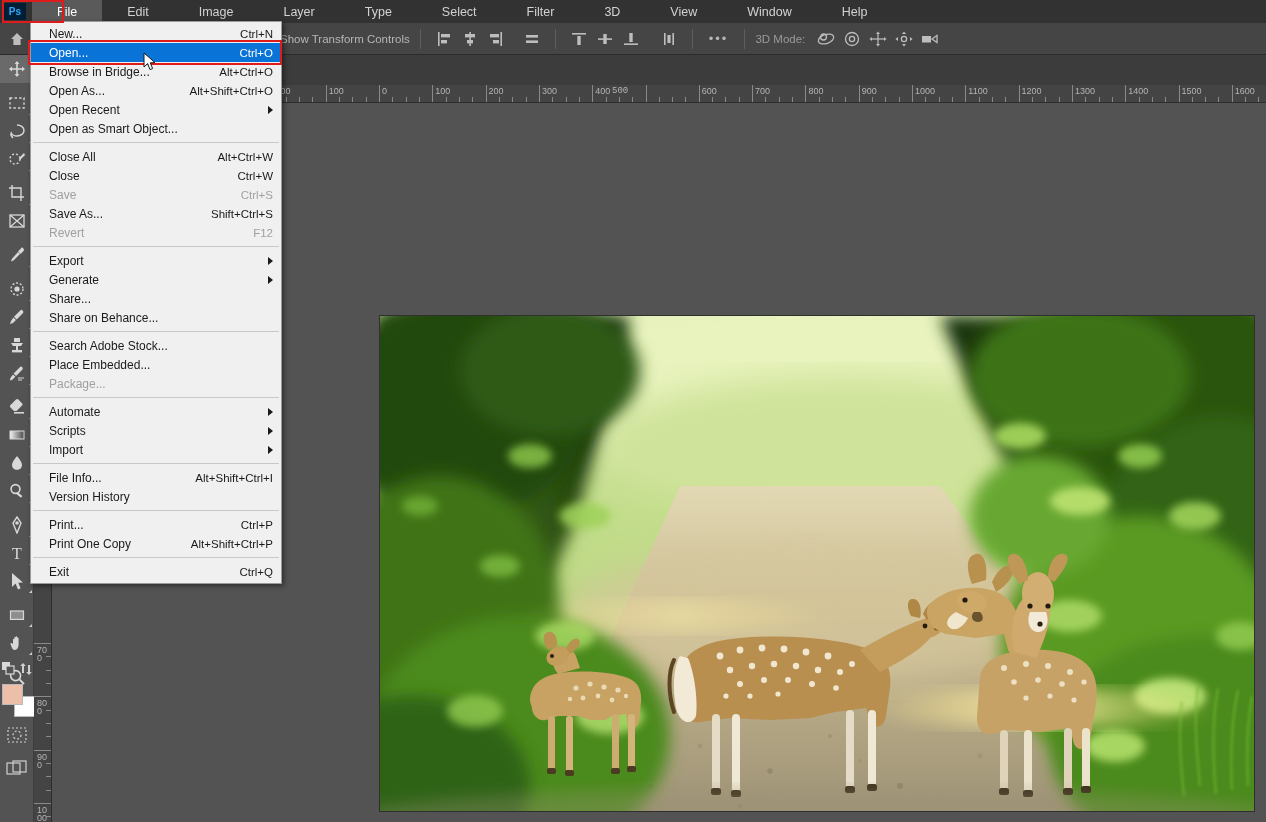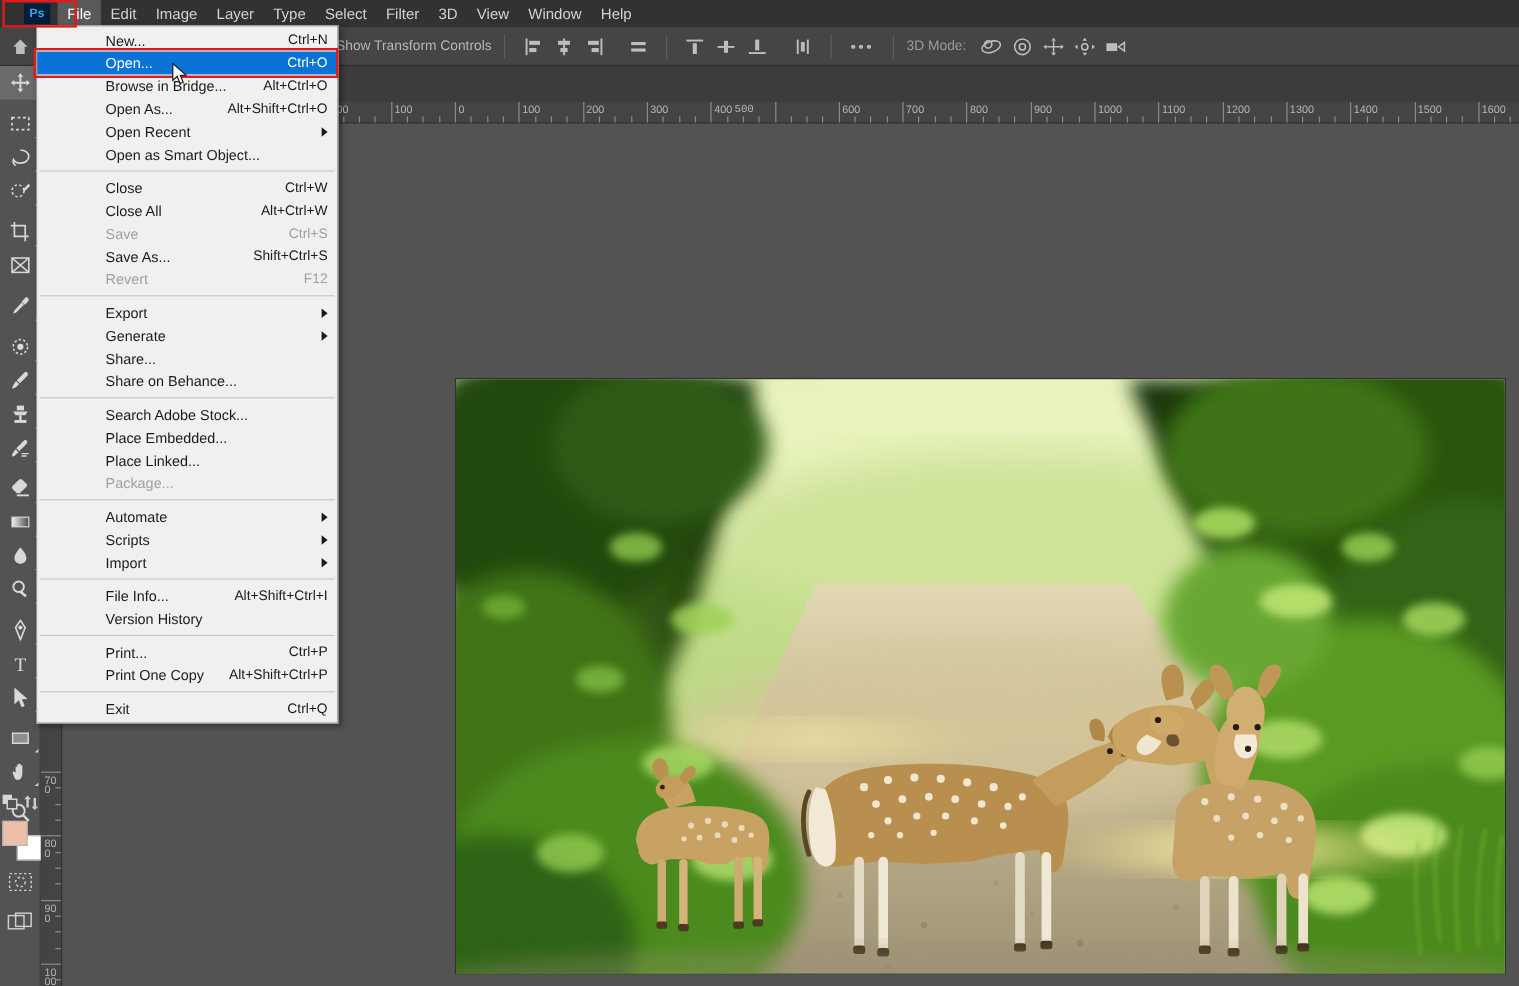--- a/index.html
+++ b/index.html
@@ -10,28 +10,28 @@
     overflow: hidden;
   }
   #app { position: relative; width: 1266px; height: 822px; }
 
   
   #menubar {
     position: absolute; left: 0; top: 0; width: 1266px; height: 23px;
     background: #323232; display: flex; align-items: center;
   }
   .ps-logo {
-    width: 22px; height: 17px; margin-left: 20px;
+    width: 22px; height: 17px; margin-left: 4px;
     background: #001e36; color: #31a8ff;
     font-size: 10px; font-weight: bold;
     display: flex; align-items: center; justify-content: center;
     letter-spacing: .2px;
   }
   .menu-item {
-    height: 23px; padding: 0 8px; color: #d2d2d2; font-size: 12.5px;
+    height: 23px; padding: 0 25px; color: #d2d2d2; font-size: 12.5px;
     display: flex; align-items: center; cursor: default; white-space: nowrap;
   }
   .menu-item.active { background: #5a5a5a; color: #fff; }
 
   
   .redbox { position: absolute; border: 2px solid #e01b1b; pointer-events: none; z-index: 60; }
   #redbox-file { left: 2px; top: 0px; width: 62px; height: 23px; }
   #redbox-open { left: 28px; top: 40px; width: 254px; height: 25px; }
 
   
@@ -114,21 +114,21 @@
     background: #f0f0f0; border: 1px solid #9a9a9a;
     box-shadow: 2px 2px 5px rgba(0,0,0,.45);
     z-index: 50; padding: 2px 0;
   }
   .mi {
     height: 19px; display: flex; align-items: center; position: relative;
     padding: 0 8px 0 18px; font-size: 12px; color: #1a1a1a; white-space: nowrap;
   }
   .mi.dis { color: #a0a0a0; }
   .mi.hl { background: #0a73d8; color: #fff; }
-  .mi .lab { flex: 0 0 auto; margin-left: 39px; }
+  .mi .lab { flex: 0 0 auto; }
   .mi .sc { margin-left: auto; font-size: 11.5px; padding-left: 18px; }
   .mi.hl .sc { color: #fff; }
   .mi .arrow {
     margin-left: auto; width: 0; height: 0;
     border-top: 4px solid transparent; border-bottom: 4px solid transparent;
     border-left: 5px solid #1a1a1a;
   }
   .msep { height: 1px; background: #c8c8c8; margin: 4px 2px; }
 
   
@@ -826,26 +826,26 @@
       </div>
       <div class="mi">
         <span class="lab">Open Recent</span>
         <span class="arrow"></span>
       </div>
       <div class="mi">
         <span class="lab">Open as Smart Object...</span>
       </div>
       <div class="msep"></div>
       <div class="mi">
+        <span class="lab">Close All</span>
+        <span class="sc">Alt+Ctrl+W</span>
+      </div>
+      <div class="mi">
         <span class="lab">Close</span>
         <span class="sc">Ctrl+W</span>
-      </div>
-      <div class="mi">
-        <span class="lab">Close All</span>
-        <span class="sc">Alt+Ctrl+W</span>
       </div>
       <div class="mi dis">
         <span class="lab">Save</span>
         <span class="sc">Ctrl+S</span>
       </div>
       <div class="mi">
         <span class="lab">Save As...</span>
         <span class="sc">Shift+Ctrl+S</span>
       </div>
       <div class="mi dis">
@@ -866,23 +866,20 @@
       </div>
       <div class="mi">
         <span class="lab">Share on Behance...</span>
       </div>
       <div class="msep"></div>
       <div class="mi">
         <span class="lab">Search Adobe Stock...</span>
       </div>
       <div class="mi">
         <span class="lab">Place Embedded...</span>
-      </div>
-      <div class="mi">
-        <span class="lab">Place Linked...</span>
       </div>
       <div class="mi dis">
         <span class="lab">Package...</span>
       </div>
       <div class="msep"></div>
       <div class="mi">
         <span class="lab">Automate</span>
         <span class="arrow"></span>
       </div>
       <div class="mi">

